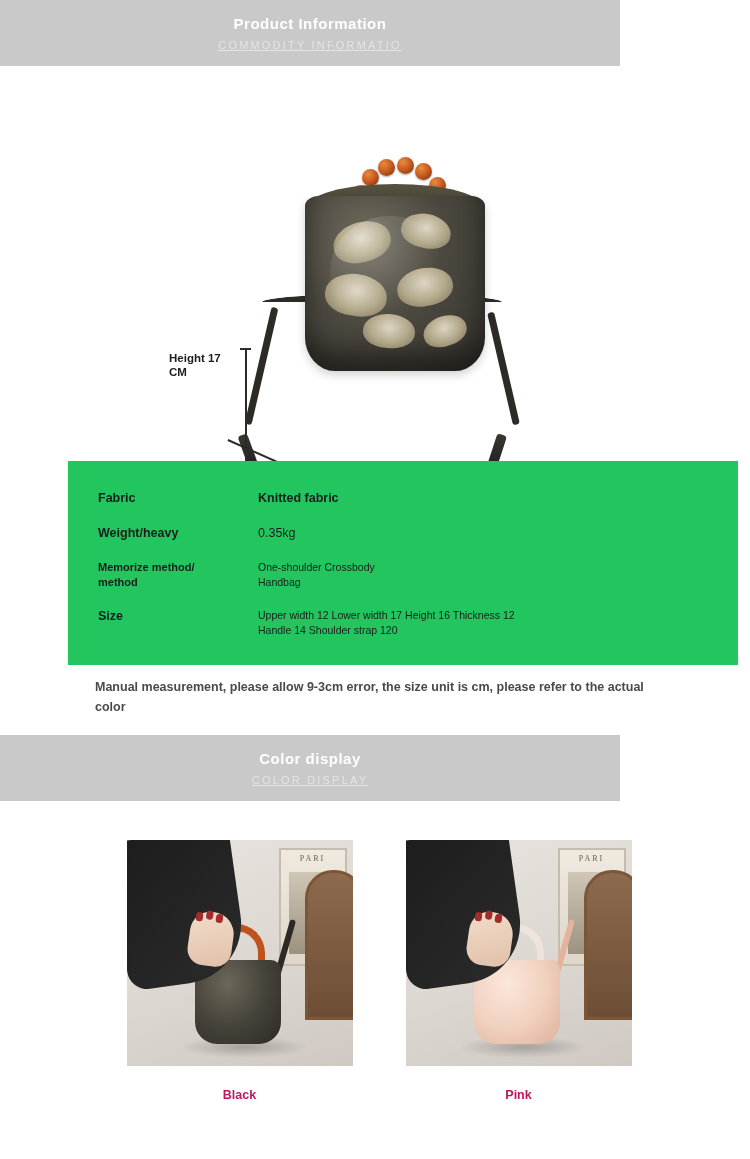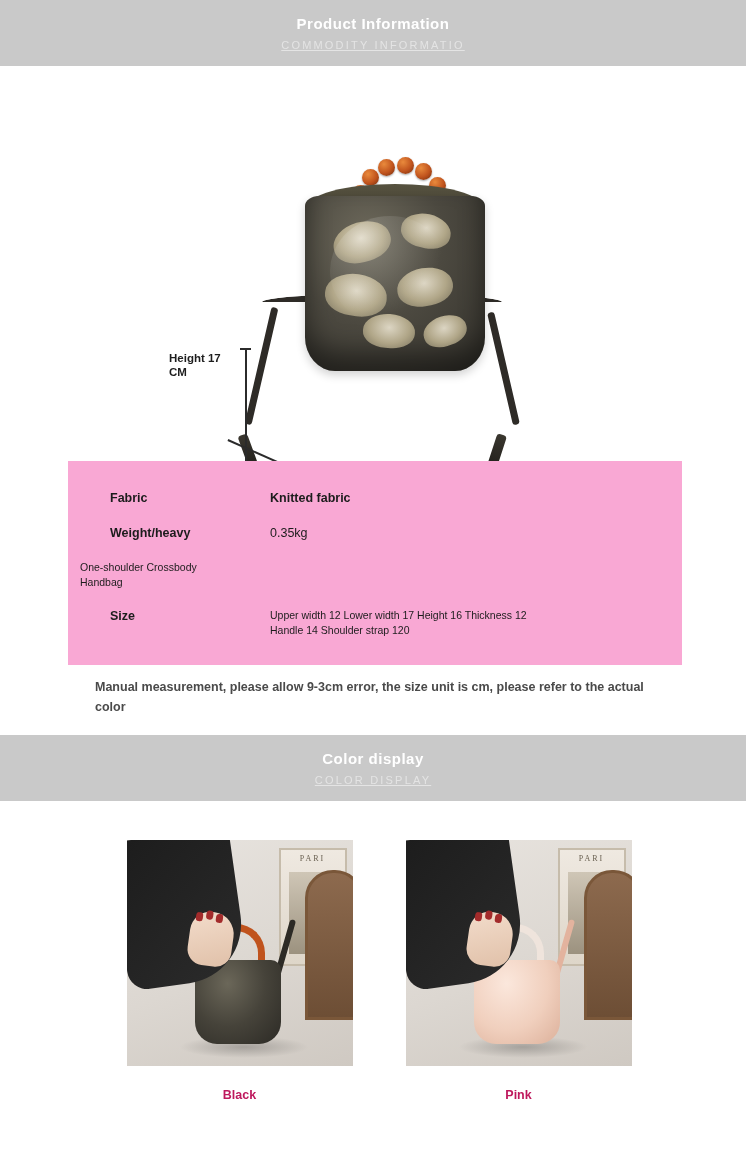--- a/index.html
+++ b/index.html
@@ -5,21 +5,21 @@
   * { box-sizing: border-box; margin: 0; padding: 0; }
   html, body {
     width: 750px;
     background: #ffffff;
     font-family: "Liberation Sans", sans-serif;
   }
   body { width: 750px; height: 1159px; overflow: hidden; position: relative; }
 
   
   .section-bar {
-    width: 746px;
+    width: 620px;
     background: #c9c9c9;
     text-align: center;
     padding: 14px 0 14px 0;
   }
   .section-bar .title {
     font-size: 15px;
     font-weight: bold;
     color: #ffffff;
     letter-spacing: .5px;
     line-height: 19px;
@@ -108,23 +108,23 @@
   }
   .tick { position: absolute; background: #2b2b2b; }
 
   
   .spec-wrap {
     width: 750px;
     padding: 0 68px;
     background: #ffffff;
   }
   .spec-table {
-    width: 614px;
-    background: #f9a8d4;
-    padding: 20px 0 18px 12px;
+    width: 670px;
+    background: #22c55e;
+    padding: 20px 0 18px 0;
   }
   .spec-row {
     display: flex;
     align-items: flex-start;
     padding: 9px 0 9px 0;
   }
   .spec-key {
     width: 190px;
     padding-left: 30px;
     font-size: 12.5px;
@@ -329,20 +329,22 @@
       <div class="spec-key">Fabric</div>
       <div class="spec-val bold">Knitted fabric</div>
     </div>
 
     <div class="spec-row">
       <div class="spec-key">Weight/heavy</div>
       <div class="spec-val">0.35kg</div>
     </div>
 
     <div class="spec-row">
+      <div class="spec-key thin" style="white-space: pre-line;">Memorize method/
+method</div>
       <div class="spec-val small" style="white-space: pre-line;">One-shoulder Crossbody
 Handbag</div>
     </div>
 
     <div class="spec-row">
       <div class="spec-key">Size</div>
       <div class="spec-val small" style="white-space: pre-line;">Upper width 12 Lower width 17 Height 16 Thickness 12
 Handle 14 Shoulder strap 120</div>
     </div>
 

